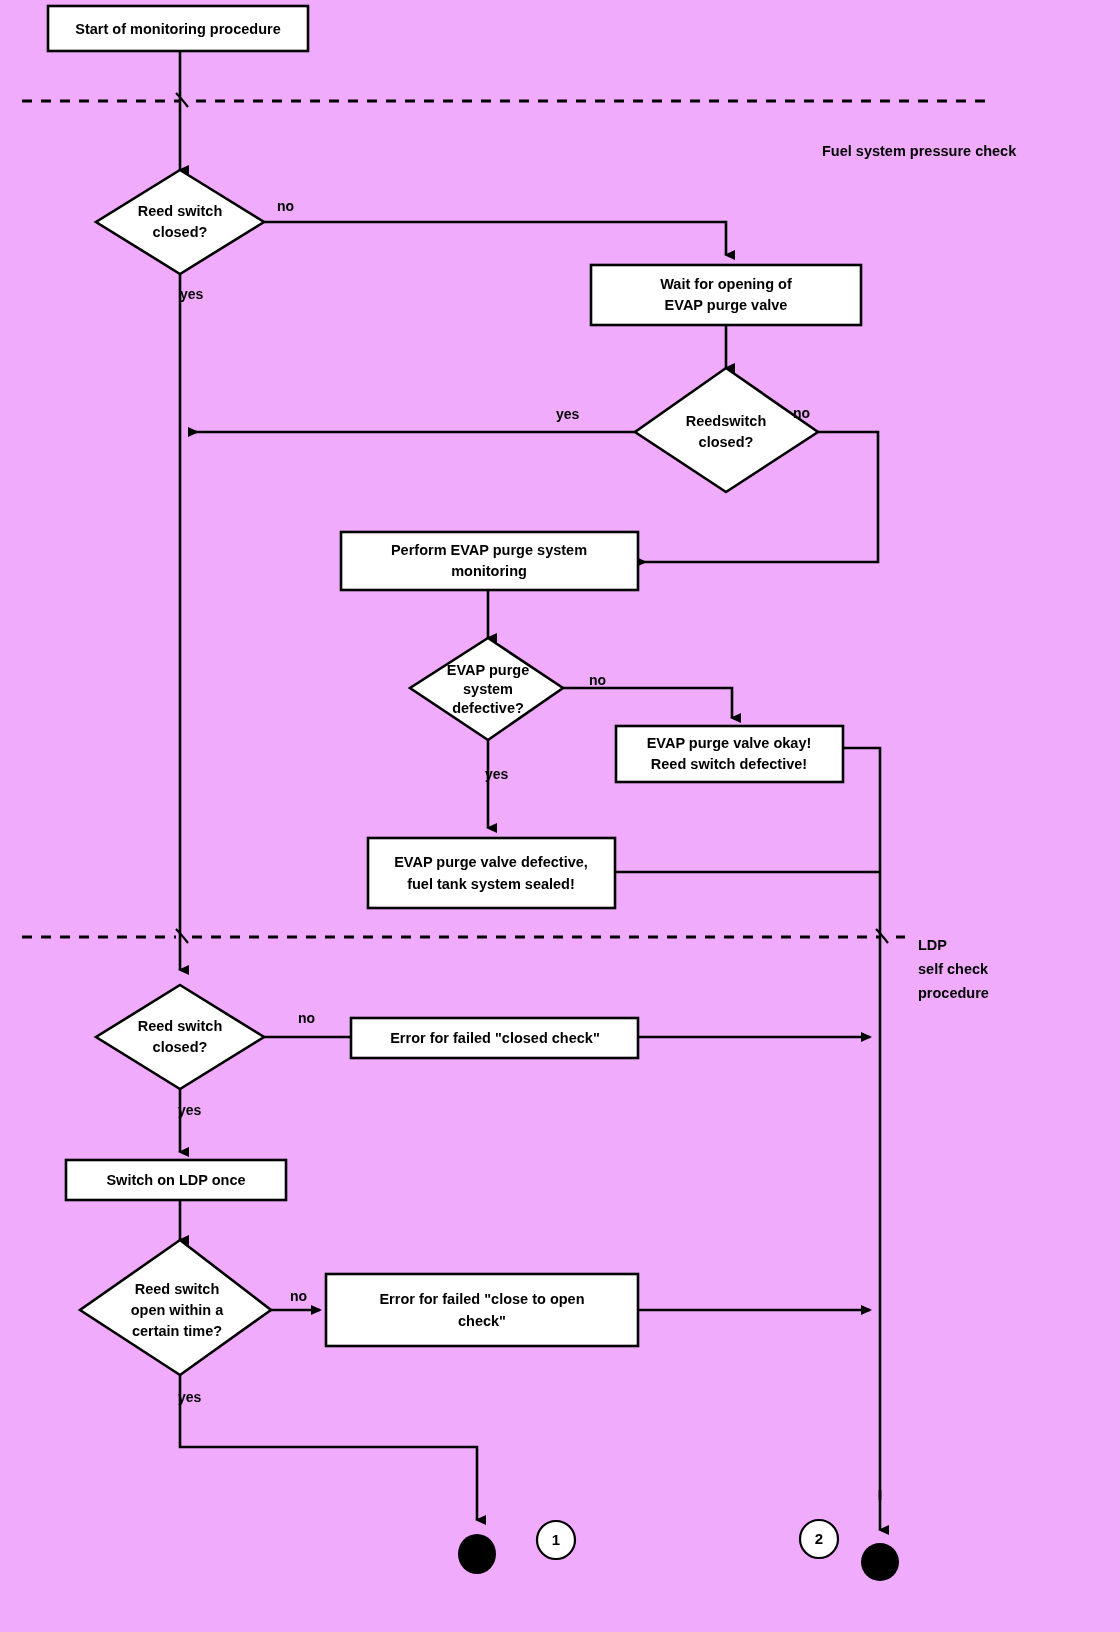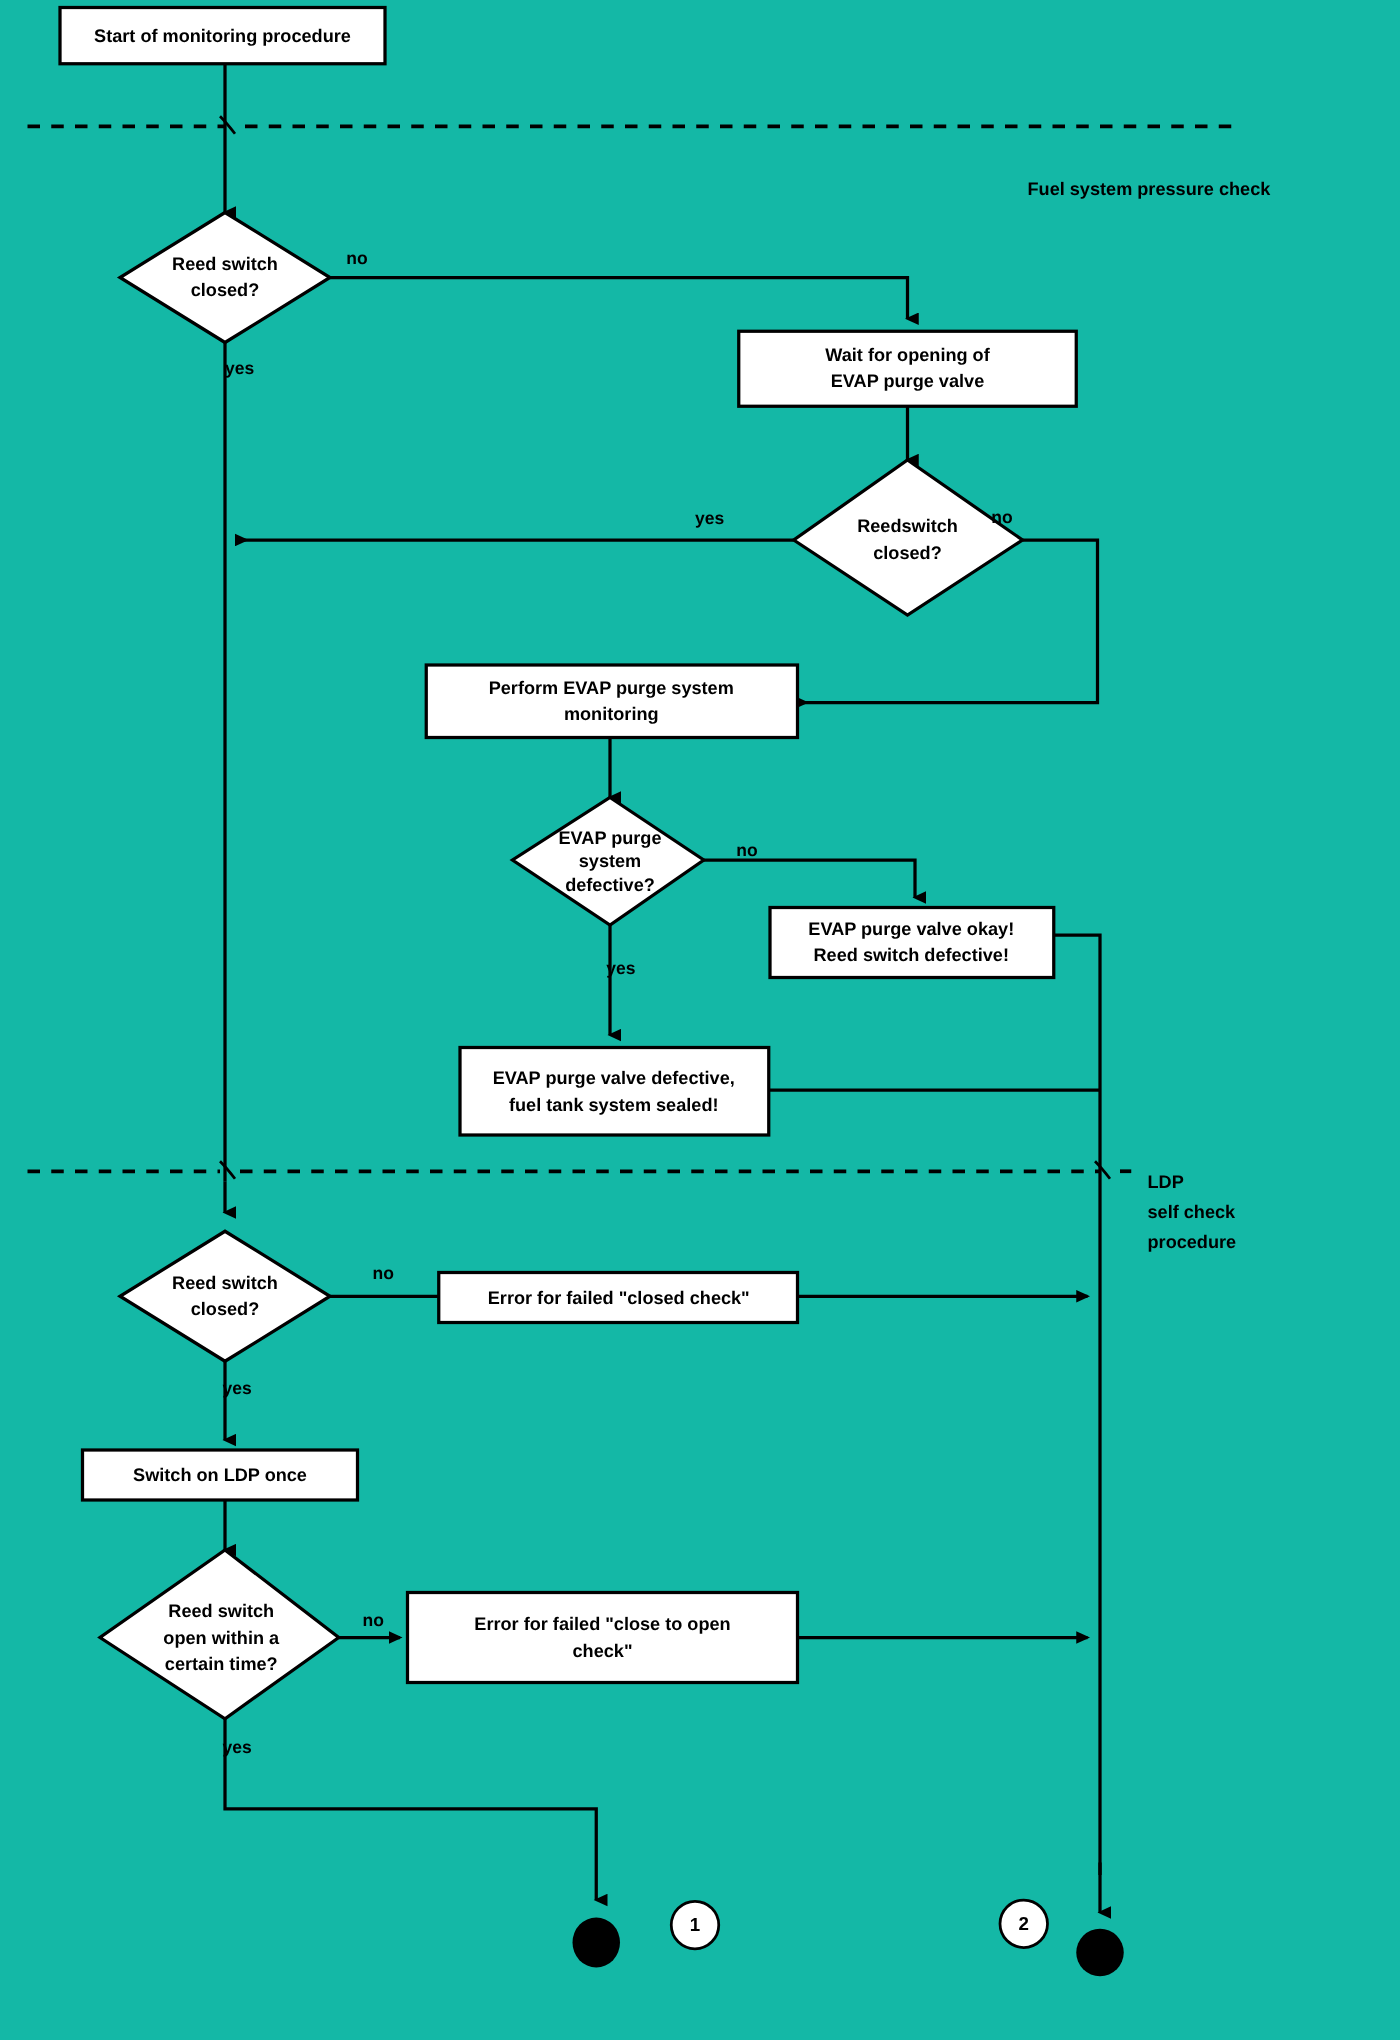--- a/index.html
+++ b/index.html
@@ -7,21 +7,21 @@
     padding: 0;
     background: #ffffff;
   }
   body {
     font-family: "Liberation Sans", sans-serif;
   }
   #canvas {
     position: relative;
     width: 1120px;
     height: 1632px;
-    background: #14b8a6;
+    background: #f0abfc;
     overflow: hidden;
   }
   #flow-svg {
     position: absolute;
     top: 0;
     left: 0;
     width: 1120px;
     height: 1632px;
   }
   .node-text {

